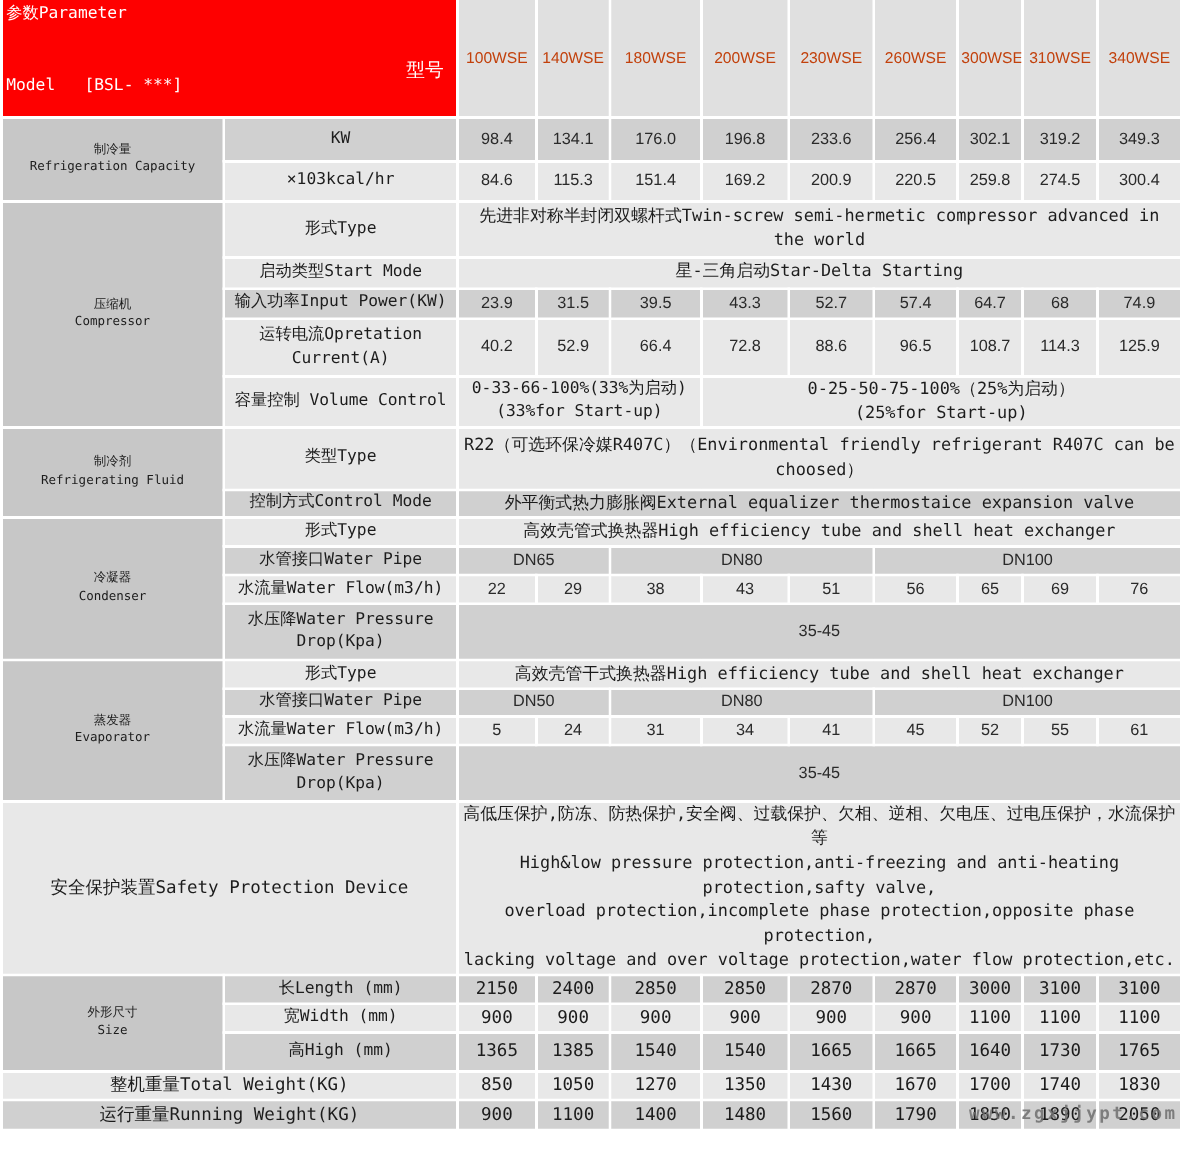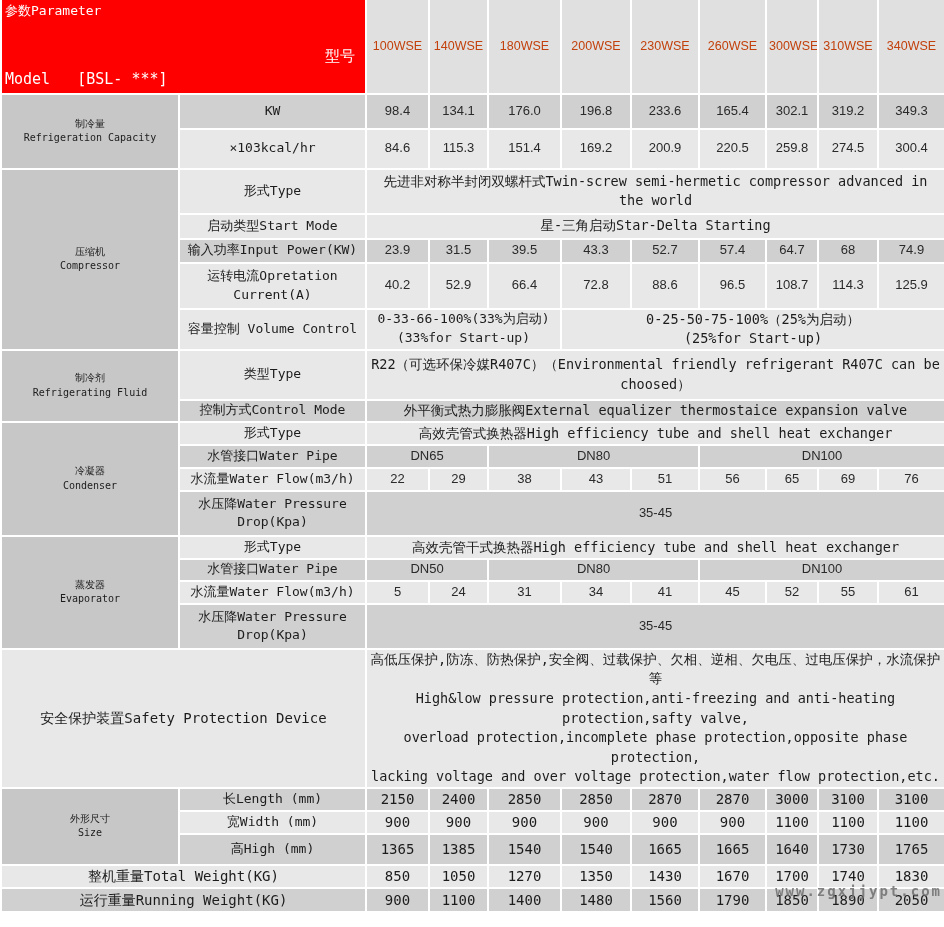--- a/index.html
+++ b/index.html
@@ -13,21 +13,21 @@
 
   
   table{border-collapse:collapse;table-layout:fixed;width:944px;}
   td{border:2px solid #fff;text-align:center;vertical-align:middle;
      padding:0 2px;white-space:pre-line;overflow:hidden;line-height:1.45;}
   tr.hdr td{border-top:0;}
 
   .red-cell{background:#fe0000;color:#fff;position:relative;}
   .p-top{position:absolute;top:2px;left:3px;font-size:13px;}
   .p-mid{position:absolute;right:10px;top:46px;font-size:15px;}
-  .p-bot{position:absolute;bottom:2px;left:3px;font-size:15px;white-space:pre;}
+  .p-bot{position:absolute;bottom:14px;left:3px;font-size:13px;white-space:pre;}
 
   .mod{background:#e0e0e0;font-family:"Liberation Sans",sans-serif;font-size:12.5px;color:#c2410c;}
 
   .grp{background:#c7c7c7;font-size:10px;}
   tr.dark td{background:#d0d0d0;}
   tr.light td{background:#e8e8e8;}
   tr.dark td.grp, tr.light td.grp{background:#c7c7c7;}
 
   .lbl{font-size:13px;}
   .num{font-family:"Liberation Sans",sans-serif;font-size:13px;color:#2a2a2a;}
@@ -78,26 +78,26 @@
 
     <tr class="dark" style="height:35px">
       <td class="grp" rowspan="2">制冷量
 Refrigeration Capacity</td>
       <td class="lbl">KW</td>
       <td class="num">98.4</td>
       <td class="num">134.1</td>
       <td class="num">176.0</td>
       <td class="num">196.8</td>
       <td class="num">233.6</td>
-      <td class="num">165.4</td>
+      <td class="num">256.4</td>
       <td class="num">302.1</td>
       <td class="num">319.2</td>
       <td class="num">349.3</td>
     </tr>
-    <tr class="light" style="height:40px">
+    <tr class="light" style="height:32px">
       <td class="lbl">×103kcal/hr</td>
       <td class="num">84.6</td>
       <td class="num">115.3</td>
       <td class="num">151.4</td>
       <td class="num">169.2</td>
       <td class="num">200.9</td>
       <td class="num">220.5</td>
       <td class="num">259.8</td>
       <td class="num">274.5</td>
       <td class="num">300.4</td>

